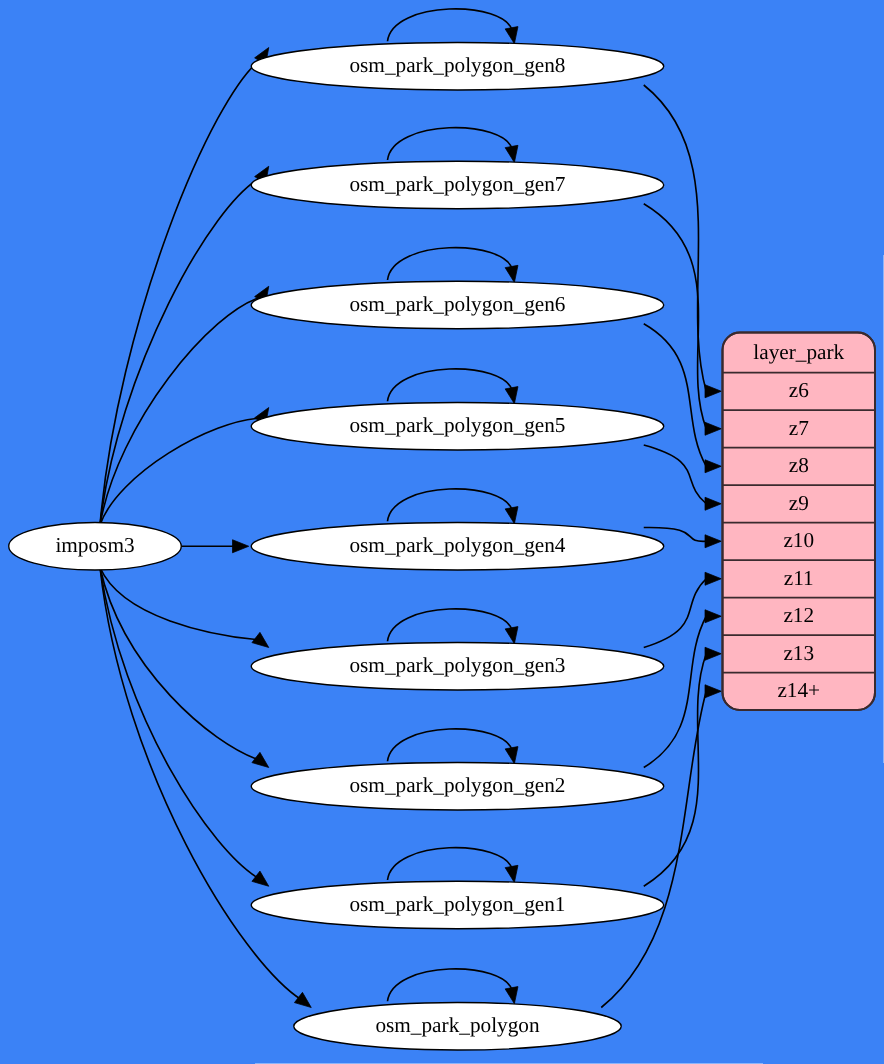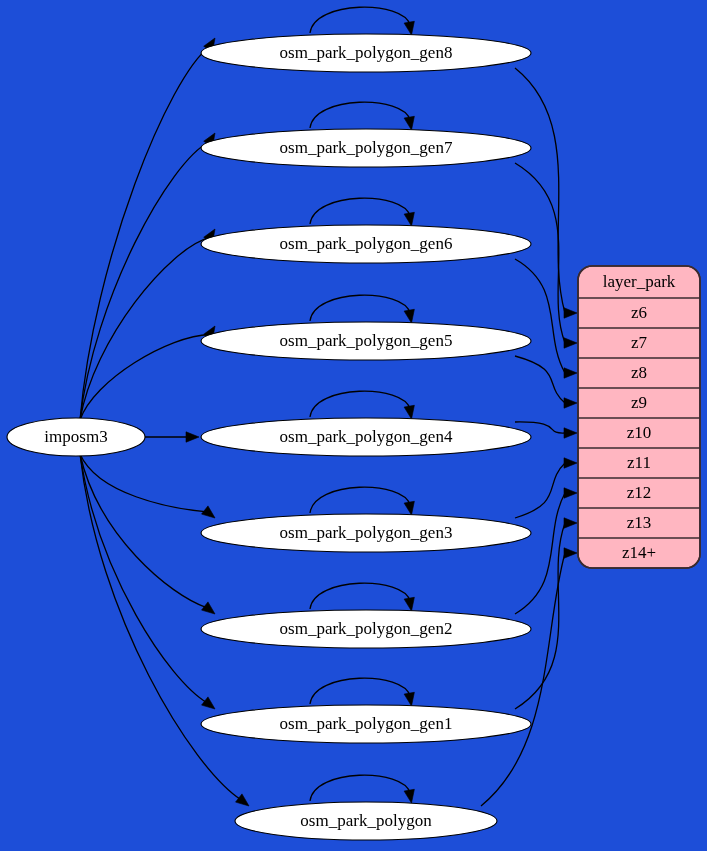--- a/index.html
+++ b/index.html
@@ -4,21 +4,21 @@
 <style>
   html, body {
     margin: 0;
     padding: 0;
     background: #ffffff;
   }
   #diagram-root {
     position: relative;
     width: 707px;
     height: 851px;
-    background: #1d4ed8;
+    background: #3b82f6;
     font-family: "Liberation Serif", "DejaVu Serif", serif;
     overflow: hidden;
   }
   svg#graph {
     position: absolute;
     top: 0;
     left: 0;
     width: 707px;
     height: 851px;
   }

